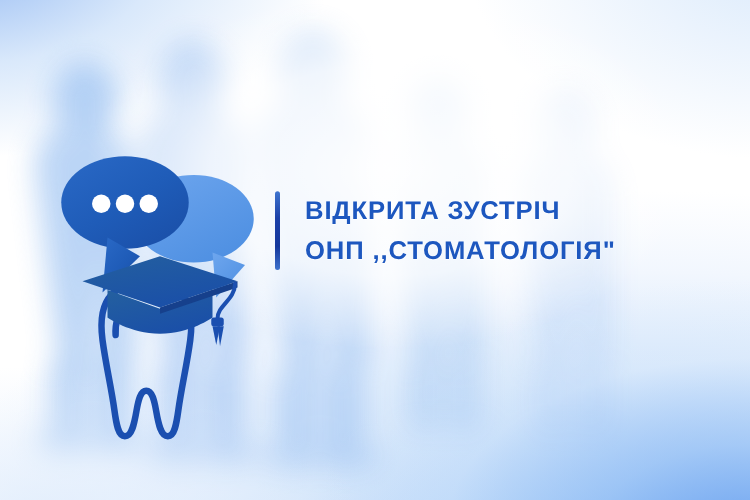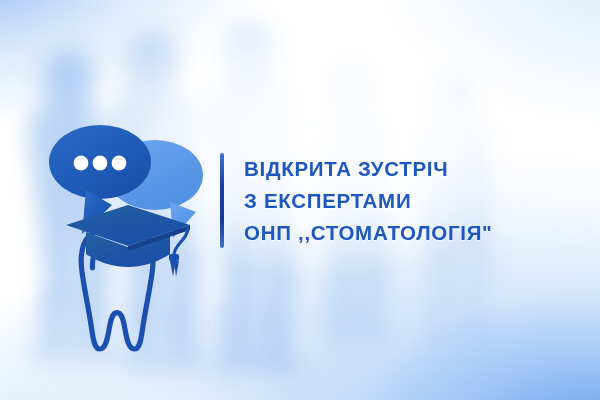--- a/index.html
+++ b/index.html
@@ -192,18 +192,17 @@
         <path d="M128 153 L131 168 L134 153 Z" fill="#1b4fb0"></path>
         <path d="M132 153 L134 169 L137 153 Z" fill="#1b4fb0"></path>
       </g>
     </svg>
   </div>
 
   <div class="headline">
     <div class="rule"></div>
     <div class="lines">
       <div class="line">ВІДКРИТА ЗУСТРІЧ</div>
-      <div class="line">З ЕКСПЕРТАМИ</div>
       <div class="line">ОНП ,,СТОМАТОЛОГІЯ"</div>
     </div>
   </div>
 
 </div>
 
 </body></html>

